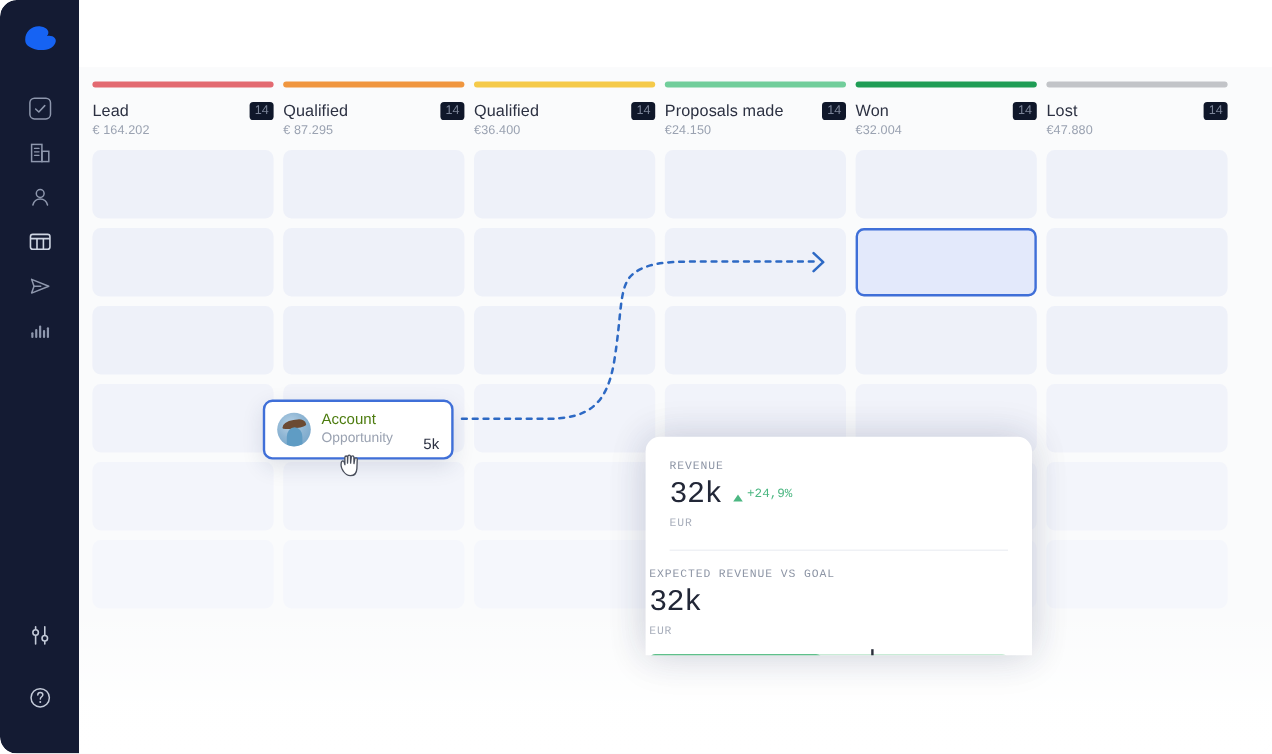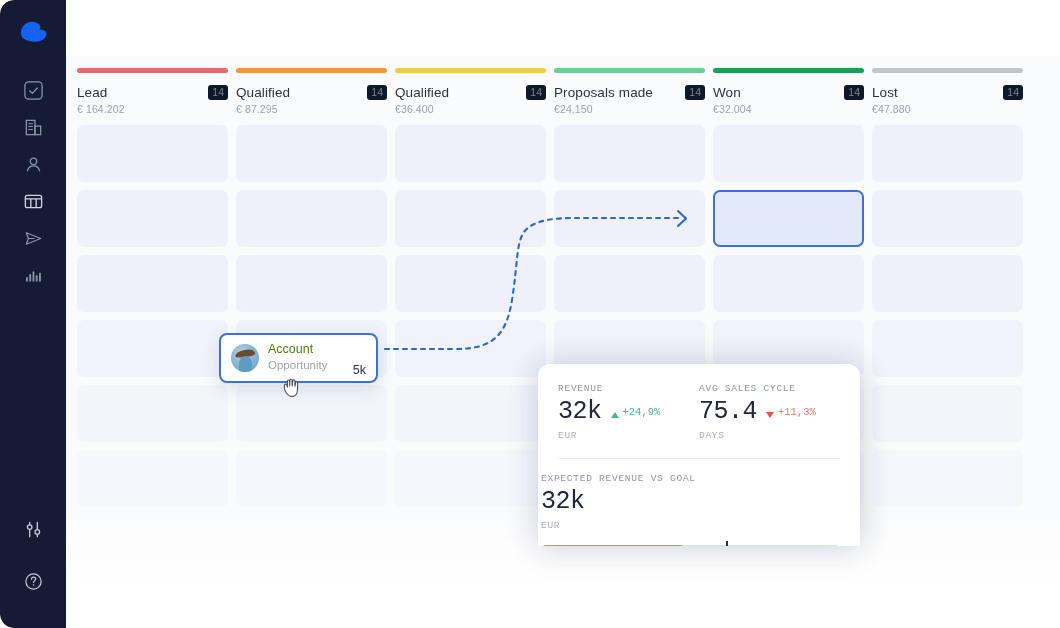--- a/index.html
+++ b/index.html
@@ -373,31 +373,20 @@
         <div class="kpi-label">REVENUE</div>
         <div class="kpi-row">
           <span class="kpi-value">32k</span>
           <span class="kpi-delta" style="color:#4cb782">
             <span class="tri up"></span>
             <span>+24,9%</span>
           </span>
         </div>
         <div class="kpi-unit">EUR</div>
       </div>
-      <div class="kpi">
-        <div class="kpi-label">AVG SALES CYCLE</div>
-        <div class="kpi-row">
-          <span class="kpi-value">75.4</span>
-          <span class="kpi-delta" style="color:#e8776f">
-            <span class="tri down"></span>
-            <span>+11,3%</span>
-          </span>
-        </div>
-        <div class="kpi-unit">DAYS</div>
-      </div>
     </div>
 
     <div class="divider"></div>
 
     <div class="goal">
       <div class="goal-label">EXPECTED REVENUE VS GOAL</div>
       <div class="goal-value">32k</div>
       <div class="goal-unit">EUR</div>
 
       <div class="bar-wrap">

